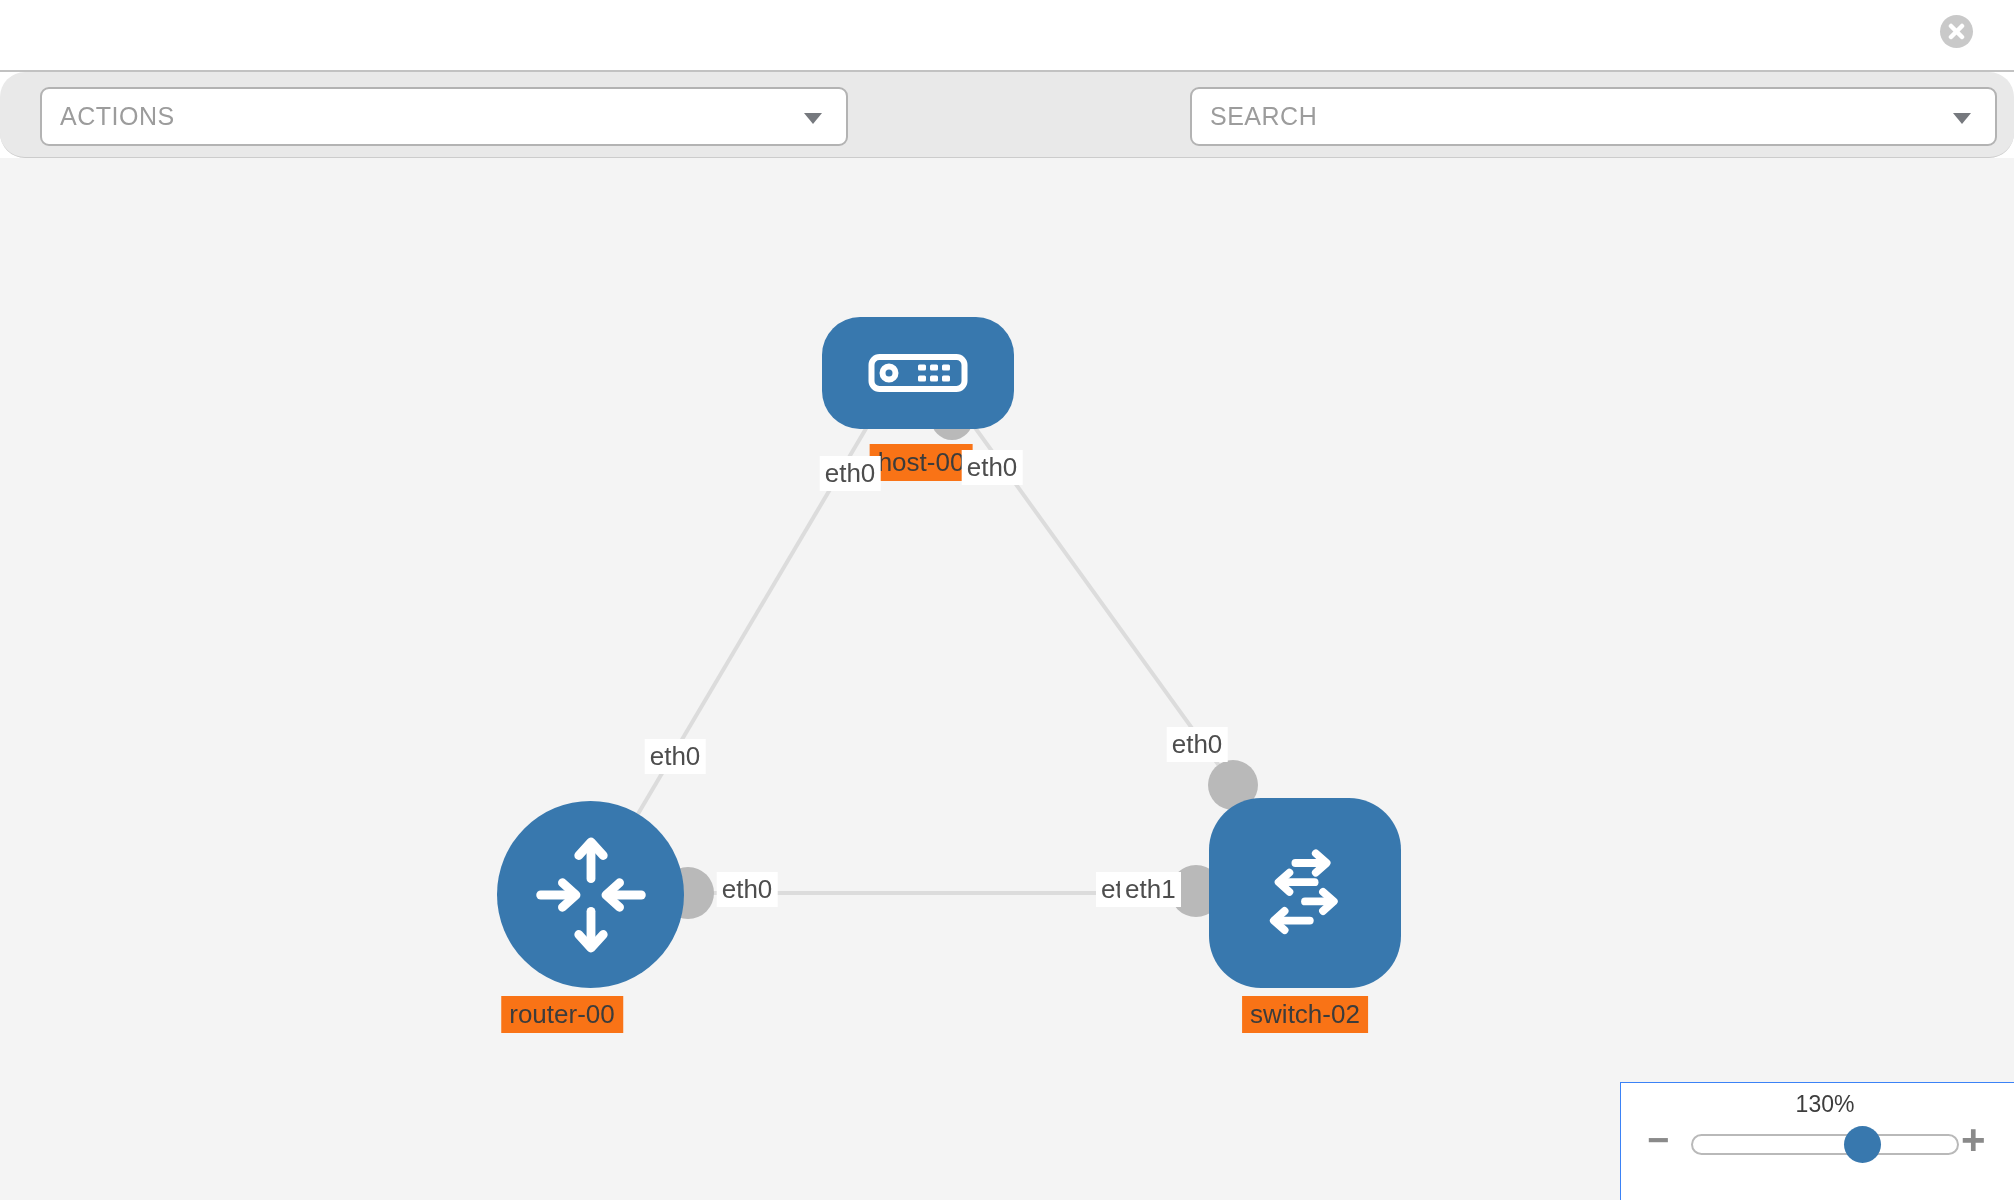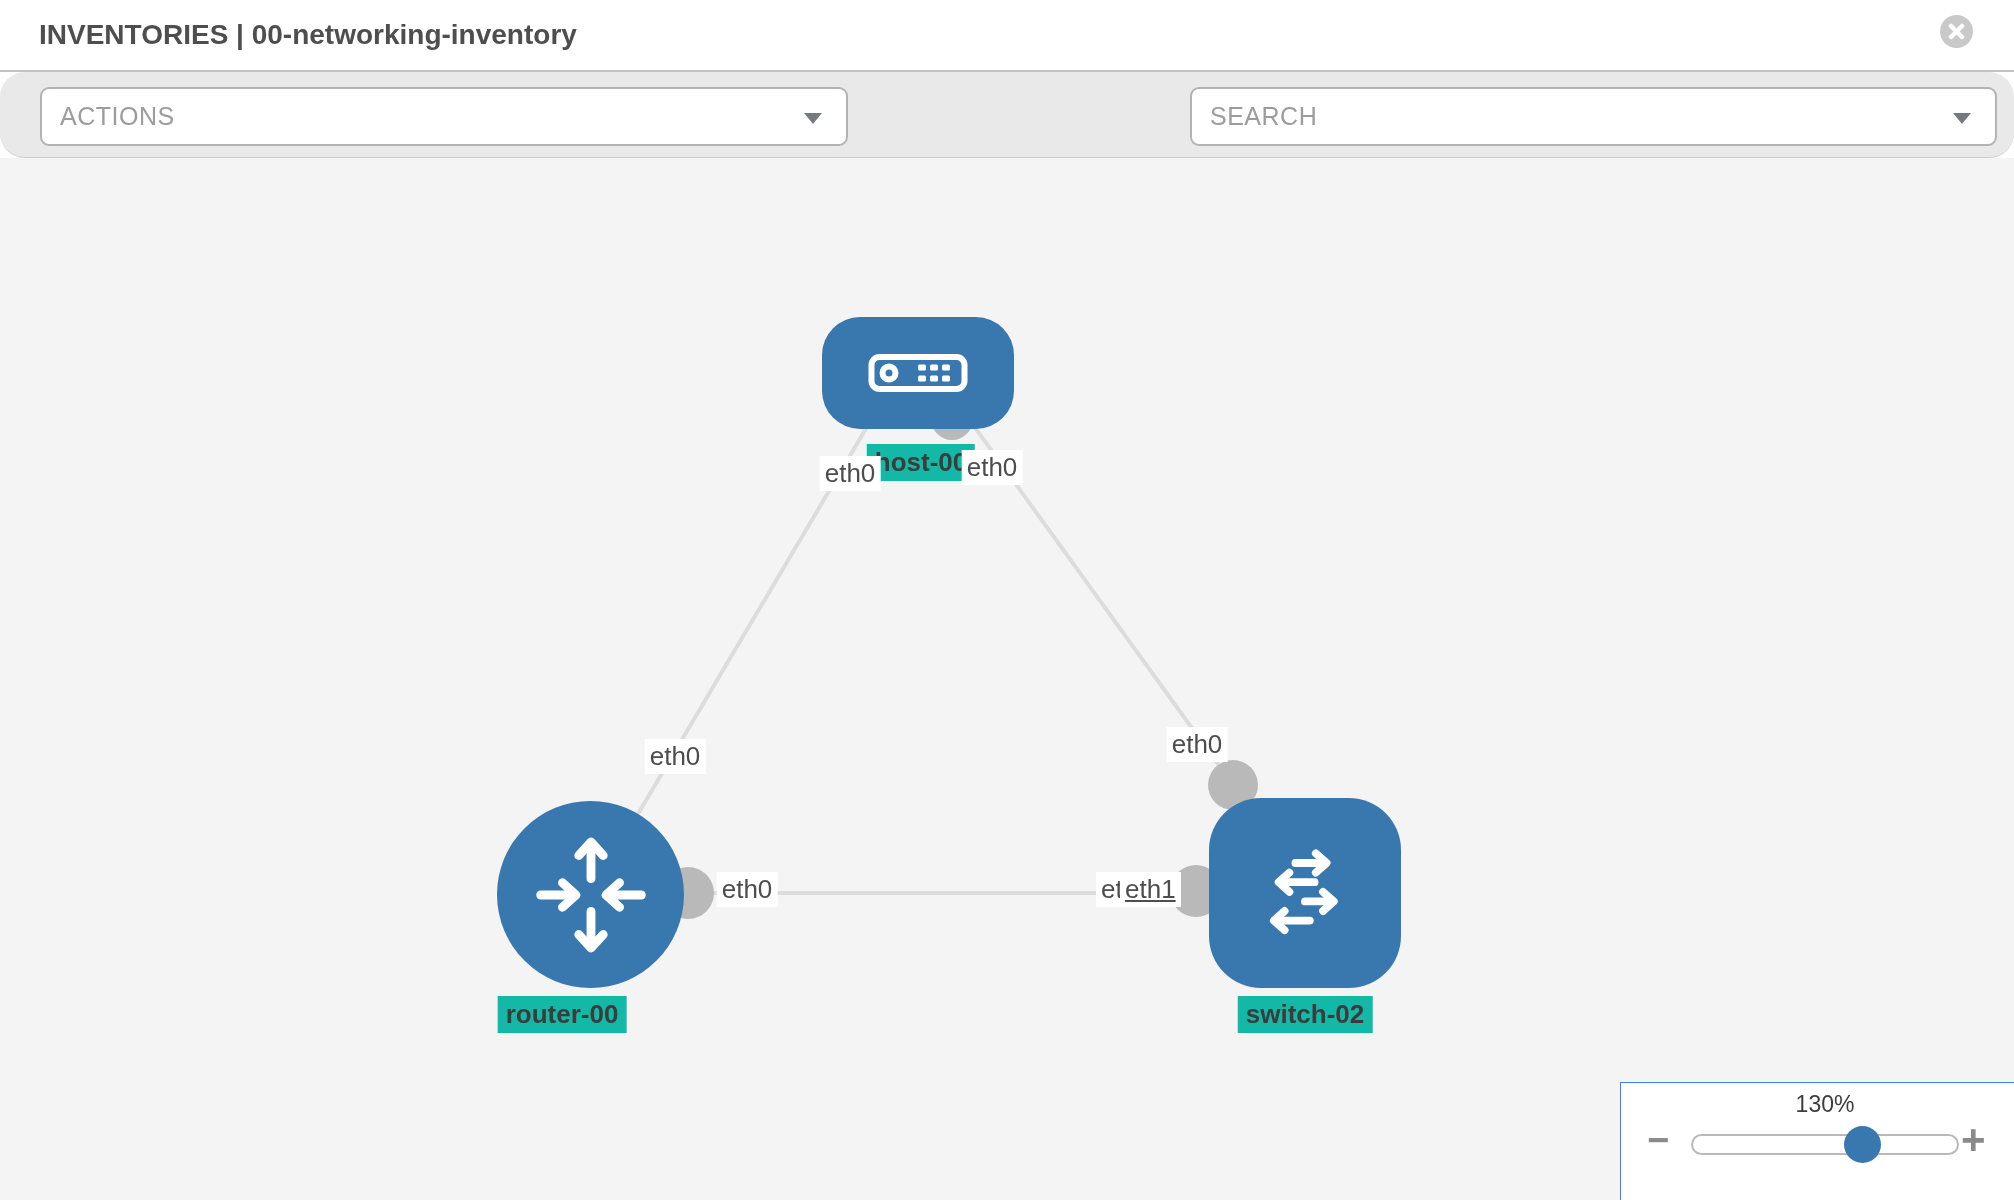--- a/index.html
+++ b/index.html
@@ -30,22 +30,22 @@
   #key-btn{left:1121px;}
 
   
   #canvas{position:absolute;left:0;top:158px;width:2014px;height:1042px;background:#f4f4f4;}
   #edges-svg{position:absolute;left:0;top:0;width:2014px;height:1042px;}
   .node{position:absolute;background:#3878ae;display:flex;align-items:center;
     justify-content:center;cursor:pointer;z-index:2;}
   #node-host{left:822px;top:159px;width:192px;height:112px;border-radius:38px;}
   #node-router{left:497px;top:643px;width:187px;height:187px;border-radius:50%;}
   #node-switch{left:1209px;top:640px;width:192px;height:190px;border-radius:52px;}
-  .node-label{position:absolute;transform:translateX(-50%);background:#14b8a6;
-    padding:3px 8px;font-size:26px;color:#3c3c3c;white-space:nowrap;z-index:3;font-weight:bold;}
+  .node-label{position:absolute;transform:translateX(-50%);background:#f97316;
+    padding:3px 8px;font-size:26px;color:#3c3c3c;white-space:nowrap;z-index:3;}
   .port-label{position:absolute;background:#ffffff;padding:2px 5px;font-size:26px;
     color:#4d4d4d;white-space:nowrap;z-index:3;}
   .port-center{transform:translateX(-50%);}
 
   
   #zoom-panel{position:absolute;left:1620px;top:1082px;width:393px;height:117px;
     background:#ffffff;border:1px solid #3b82f6;z-index:4;}
   #zoom-level{position:absolute;left:204px;top:8px;transform:translateX(-50%);
     font-size:23px;color:#3d3d3d;}
   #zoom-minus{position:absolute;left:26px;top:38px;font-size:38px;font-weight:700;
@@ -54,21 +54,20 @@
     color:#8a8a8a;line-height:42px;cursor:pointer;}
   #zoom-track{position:absolute;left:70px;top:51px;width:268px;height:21px;
     background:#ffffff;border:2px solid #b9b9b9;border-radius:13px;box-sizing:border-box;cursor:pointer;}
   #zoom-thumb{position:absolute;left:223px;top:43px;width:37px;height:37px;border-radius:50%;
     background:#3878ae;cursor:pointer;}
 </style>
 </head>
 <body>
 
 <div id="header">
-  <div id="page-title">INVENTORIES | 00-networking-inventory</div>
   <div id="close-btn">
     <svg width="17" height="17" viewBox="0 0 17 17">
       <g stroke="#ffffff" stroke-width="4.5" stroke-linecap="round">
         <line x1="3" y1="3" x2="14" y2="14"></line>
           <line x1="14" y1="3" x2="3" y2="14"></line>
       </g>
     </svg>
   </div>
 </div>
 
@@ -161,21 +160,21 @@
   <div class="node-label" style="left:921px;top:286px;">host-00</div>
   <div class="node-label" style="left:562px;top:838px;">router-00</div>
   <div class="node-label" style="left:1305px;top:838px;">switch-02</div>
 
   <div class="port-label port-center" style="left:850px;top:298px;">eth0</div>
   <div class="port-label port-center" style="left:992px;top:292px;">eth0</div>
   <div class="port-label port-center" style="left:675px;top:581px;">eth0</div>
   <div class="port-label port-center" style="left:1197px;top:569px;">eth0</div>
   <div class="port-label port-center" style="left:747px;top:714px;">eth0</div>
   <div class="port-label" style="left:1096px;top:714px;">eth0</div>
-  <div class="port-label" style="left:1120px;top:714px;text-decoration:underline;">eth1</div>
+  <div class="port-label" style="left:1120px;top:714px;">eth1</div>
 </div>
 
 <div id="zoom-panel">
   <div id="zoom-level">130%</div>
   <div id="zoom-minus">−</div>
   <div id="zoom-track"></div>
   <div id="zoom-thumb"></div>
   <div id="zoom-plus">+</div>
 </div>
 

